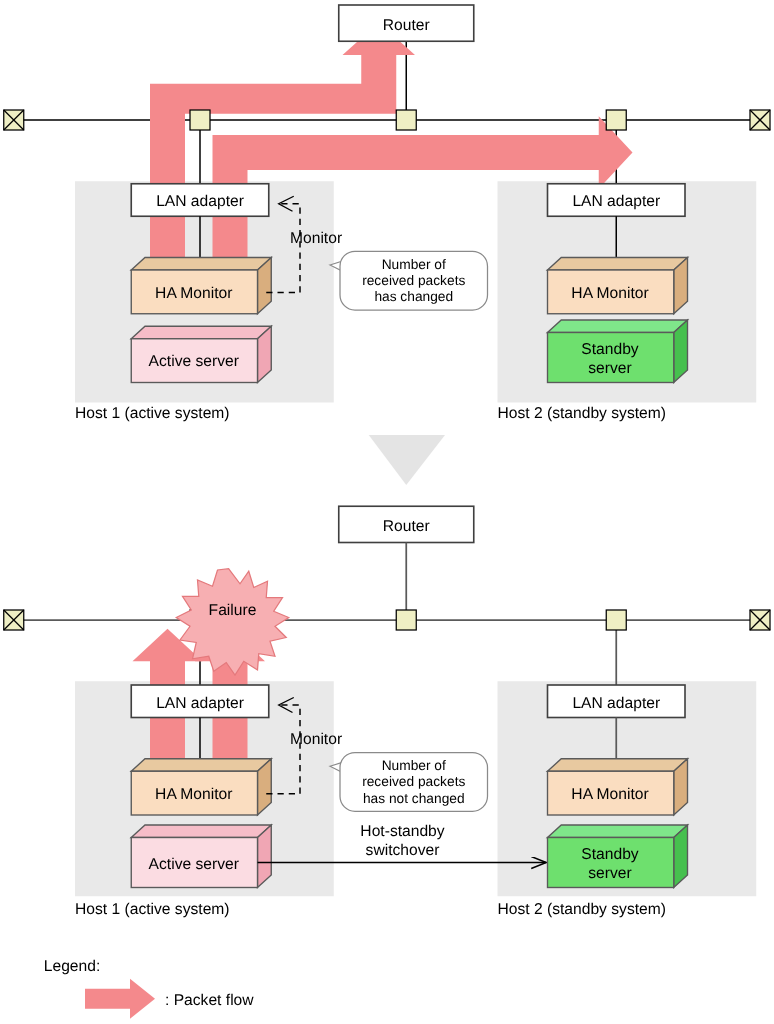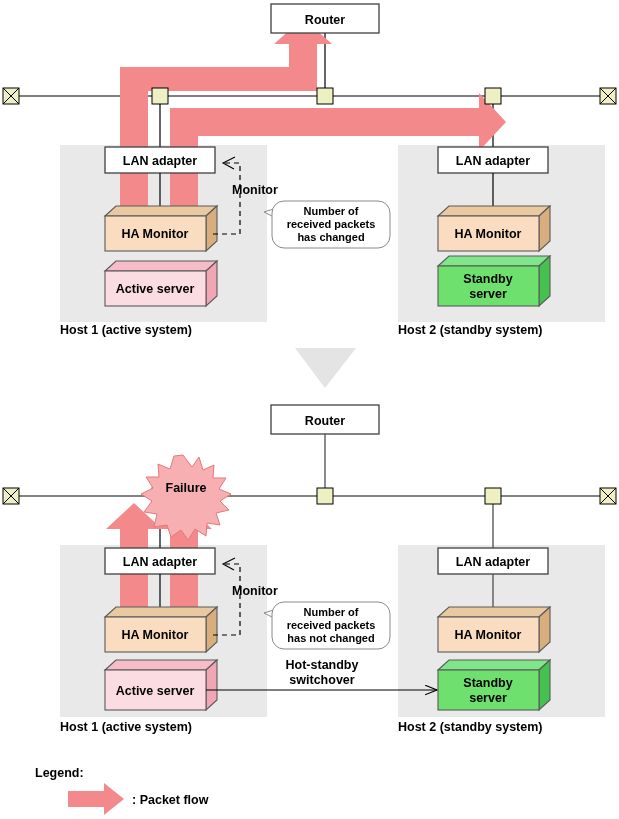--- a/index.html
+++ b/index.html
@@ -10,21 +10,20 @@
   }
   body {
     font-family: "Liberation Sans", sans-serif;
   }
   #diagram-root {
     position: relative;
     width: 619px;
     height: 819px;
     background: #ffffff;
     overflow: hidden;
-    font-weight: bold;
   }
   svg.canvas {
     display: block;
     width: 619px;
     height: 819px;
   }
   text {
     font-family: "Liberation Sans", sans-serif;
     fill: #000000;
   }

